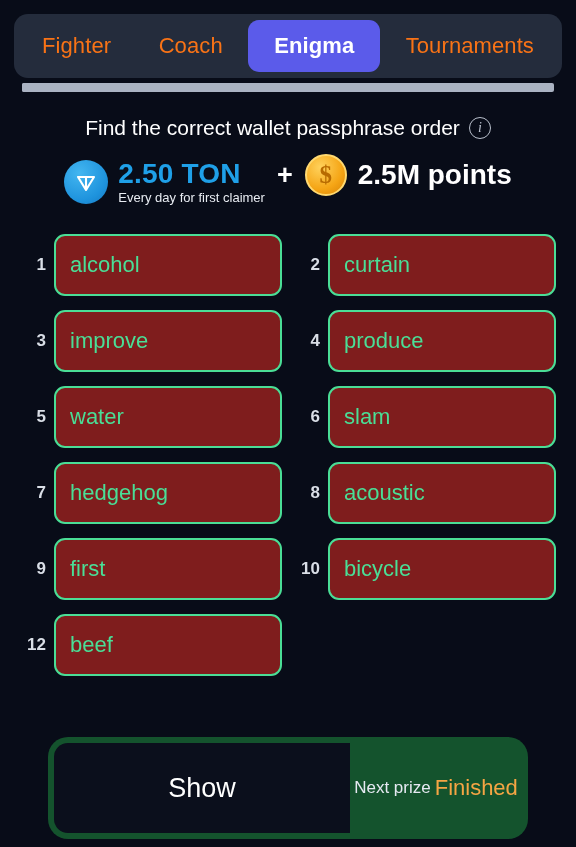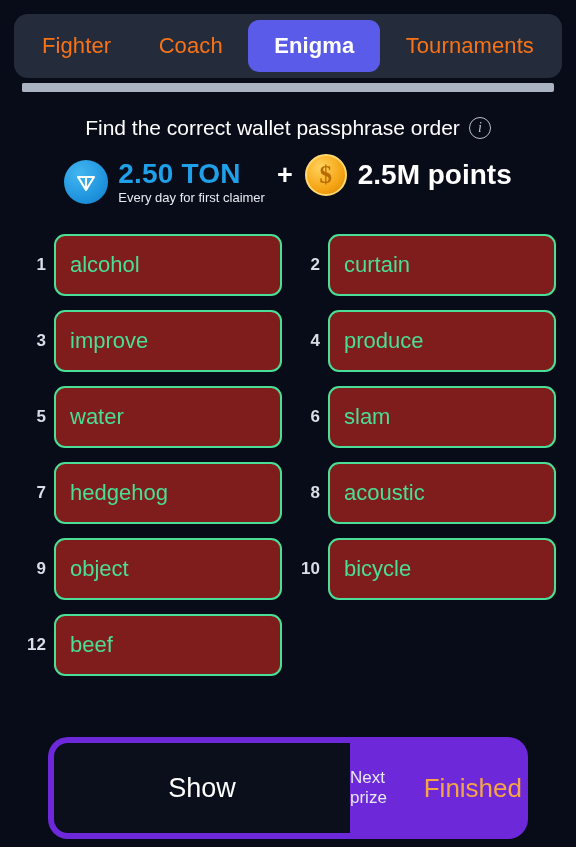--- a/index.html
+++ b/index.html
@@ -190,21 +190,21 @@
     font-size: 22px;
   }
 
   
   .bottom-bar {
     position: absolute;
     left: 48px;
     right: 48px;
     bottom: 8px;
     height: 102px;
-    background: #6d28d9;
+    background: #14532d;
     border-radius: 20px;
     display: flex;
     align-items: stretch;
     overflow: hidden;
     padding: 6px;
     box-sizing: border-box;
   }
   .show-btn {
     flex: 1;
     background: #0b0f1c;
@@ -223,21 +223,21 @@
     align-items: center;
     justify-content: center;
     gap: 4px;
   }
   .next-prize-label {
     color: #e6e9f2;
     font-size: 17px;
   }
   .next-prize-value {
     color: #f5a544;
-    font-size: 26px;
+    font-size: 22px;
   }
 </style>
 </head>
 <body>
 
 <div class="tabbar-wrap">
   <div class="tabbar">
     <div class="tab">Fighter</div>
     <div class="tab">Coach</div>
     <div class="tab active">Enigma</div>
@@ -331,21 +331,21 @@
   <div class="cell">
     <span class="num">8</span>
     <div class="word-box">
       <span>acoustic</span>
     </div>
   </div>
 
   <div class="cell">
     <span class="num">9</span>
     <div class="word-box">
-      <span>object</span>
+      <span>first</span>
     </div>
   </div>
 
   <div class="cell">
     <span class="num">10</span>
     <div class="word-box">
       <span>bicycle</span>
     </div>
   </div>
 

